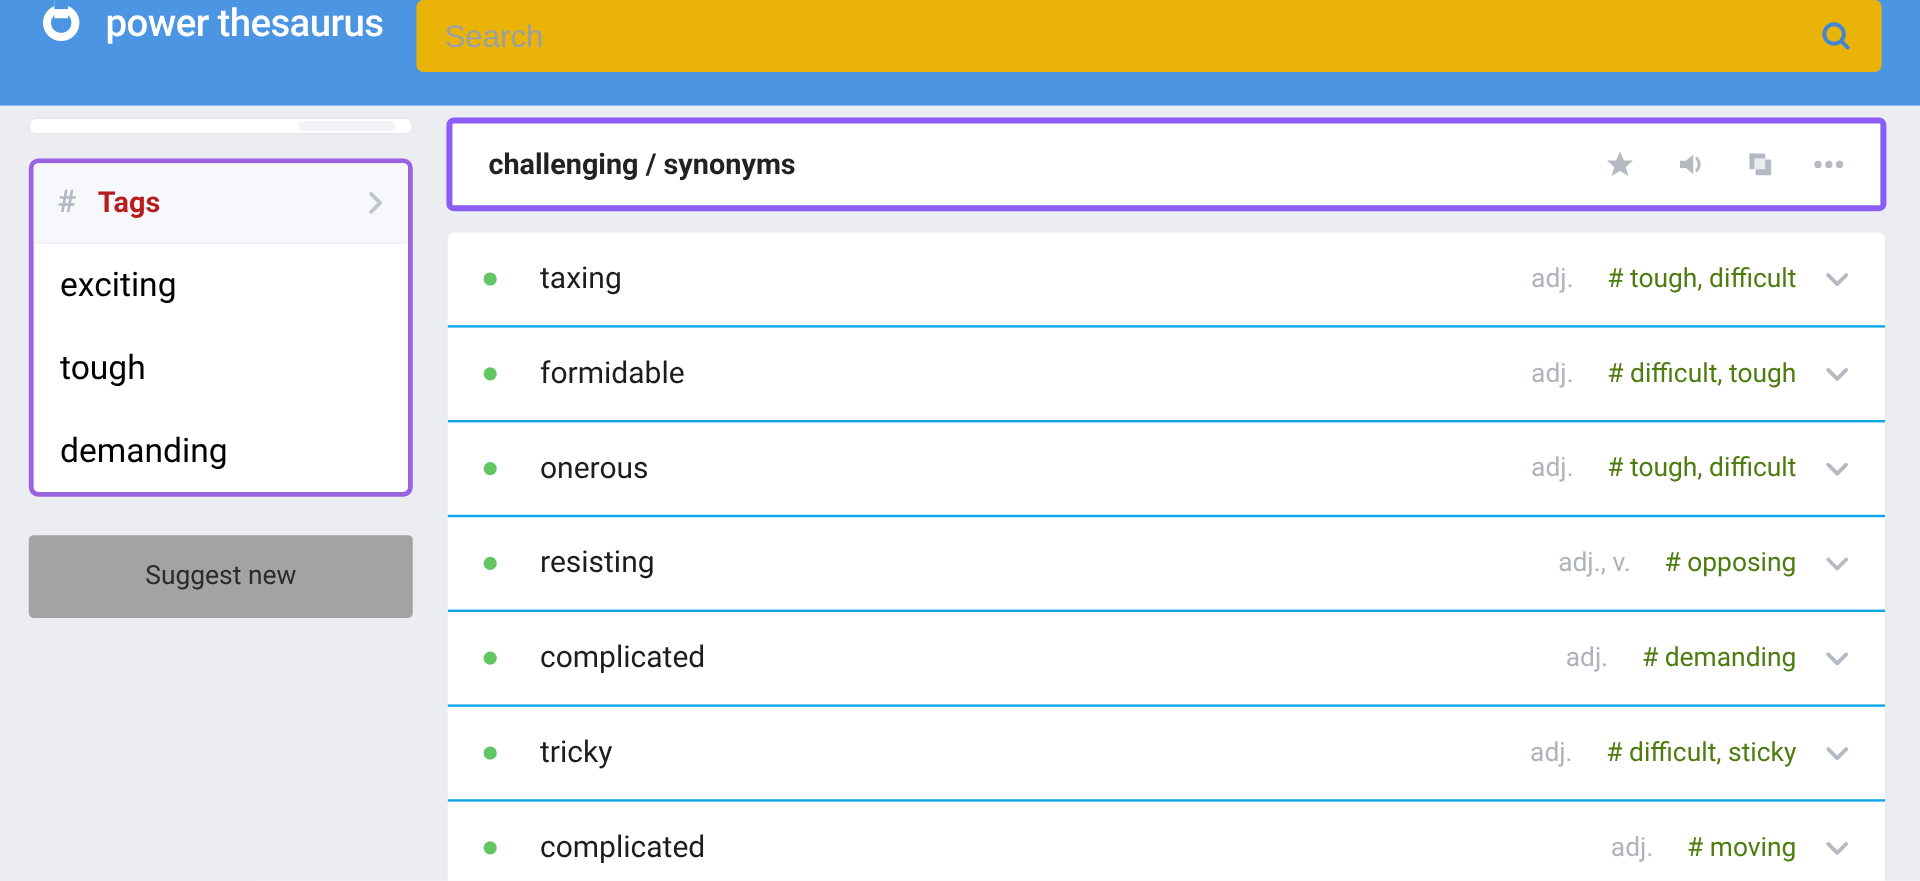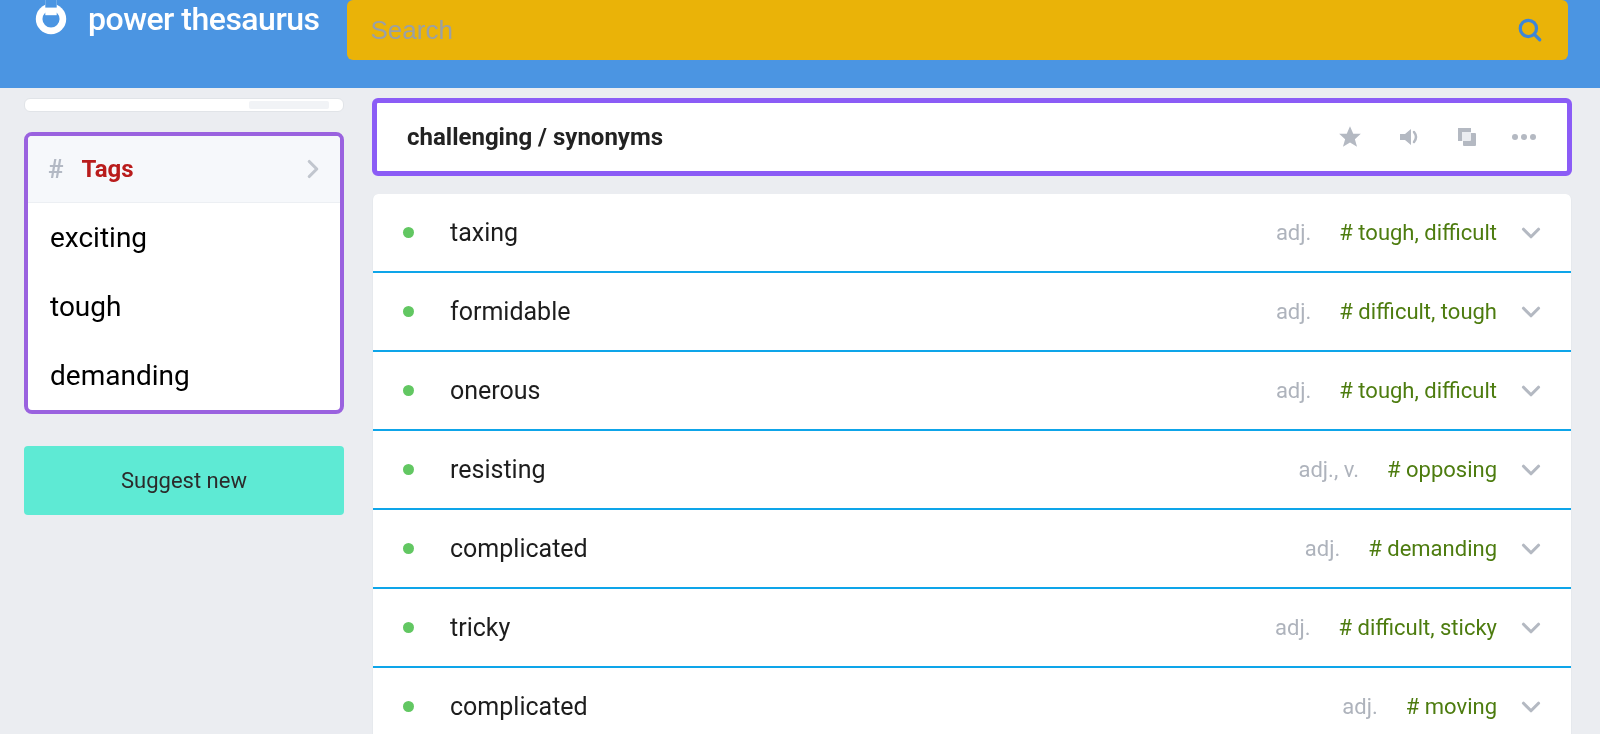--- a/index.html
+++ b/index.html
@@ -17,21 +17,21 @@
     .body { display:flex; }
     .sidebar { width:362px; padding:10px 18px 0 24px; }
     .sidebar-top-card { background:#fff; border:1px solid #e1e4e8; border-radius:6px; height:14px; position:relative; }
     .sidebar-top-card::after{content:"";position:absolute;right:14px;bottom:2px;width:80px;height:8px;background:#f1f3f6;border-radius:2px;}
     .tags-card { margin-top:20px; background:#fff; border:4px solid #9a62df; border-radius:8px; overflow:hidden; }
     .tags-header { display:flex; align-items:center; padding:18px 20px; background:#f6f8fb; border-bottom:1px solid #eceff3; cursor:pointer;}
     .tags-header .hash { color:#b3b9c4; font-size:26px; font-weight:600; margin-right:18px; }
     .tags-header .title { font-size:24px; color:#b91c1c; font-weight:700; flex:1; }
     .tags-header .chev { color:#c1c6ce; }
     .tag-item { padding:18px 22px; font-size:28px; color:#000000; cursor:pointer; }
-    .suggest-btn { margin-top:32px; background:#5eead4; text-align:center; padding:22px 0; font-size:22px; color:#2b2b2b; border-radius:4px; cursor:pointer; }
+    .suggest-btn { margin-top:32px; background:#a3a3a3; text-align:center; padding:22px 0; font-size:22px; color:#2b2b2b; border-radius:4px; cursor:pointer; }
     
     .main { flex:1; padding:10px 28px 0 10px; }
     .title-card { background:#fff; border:5px solid #8b5cf6; border-radius:6px; padding:20px 30px; display:flex; align-items:center; }
     .title-text { font-size:24px; font-weight:700; color:#222; flex:1; }
     .title-actions { display:flex; gap:32px; align-items:center; }
     .title-actions span { color:#b4b9c2; cursor:pointer; display:inline-flex; }
     .list-card { margin-top:18px; background:#fff; border:1px solid #e6e9ed; border-top:none; border-radius:6px; overflow:hidden; }
     .row { display:flex; align-items:center; padding:24px 30px; border-top:2px solid #0ea5e9; }
     .row:first-child{border-top:none;}
     .dot { width:11px; height:11px; background:#62c762; border-radius:50%; margin-right:36px; flex-shrink:0;}

